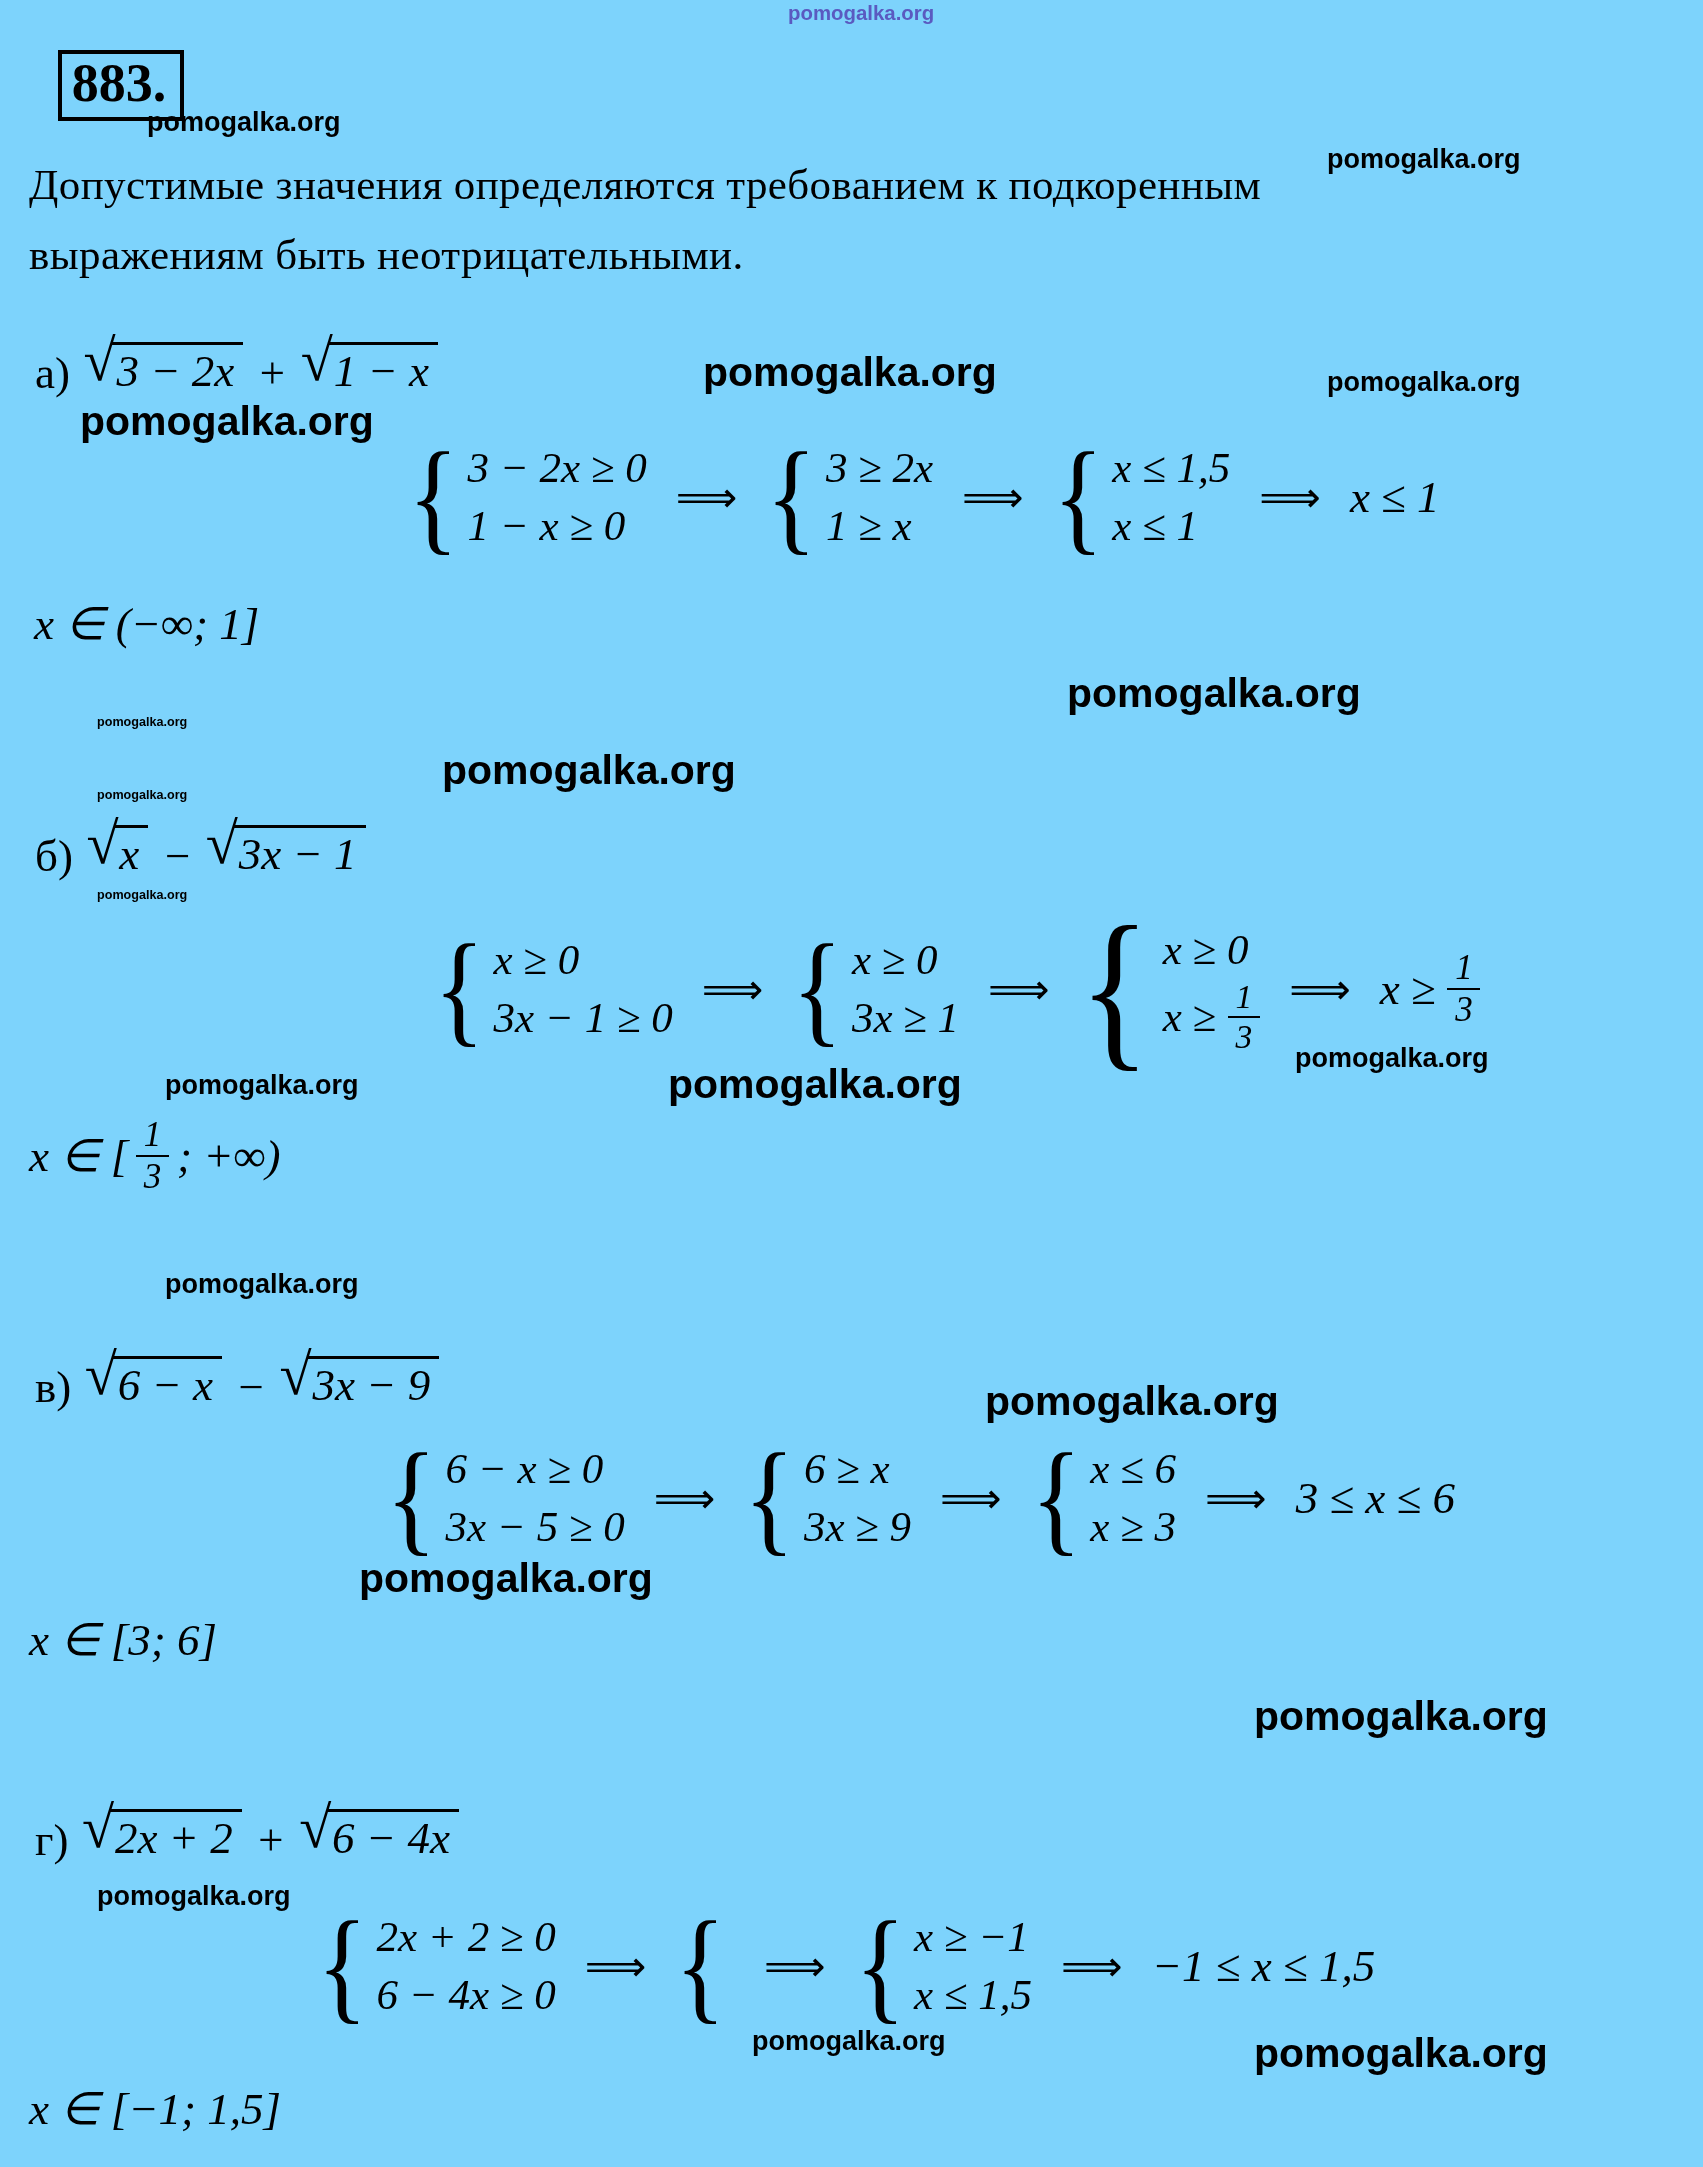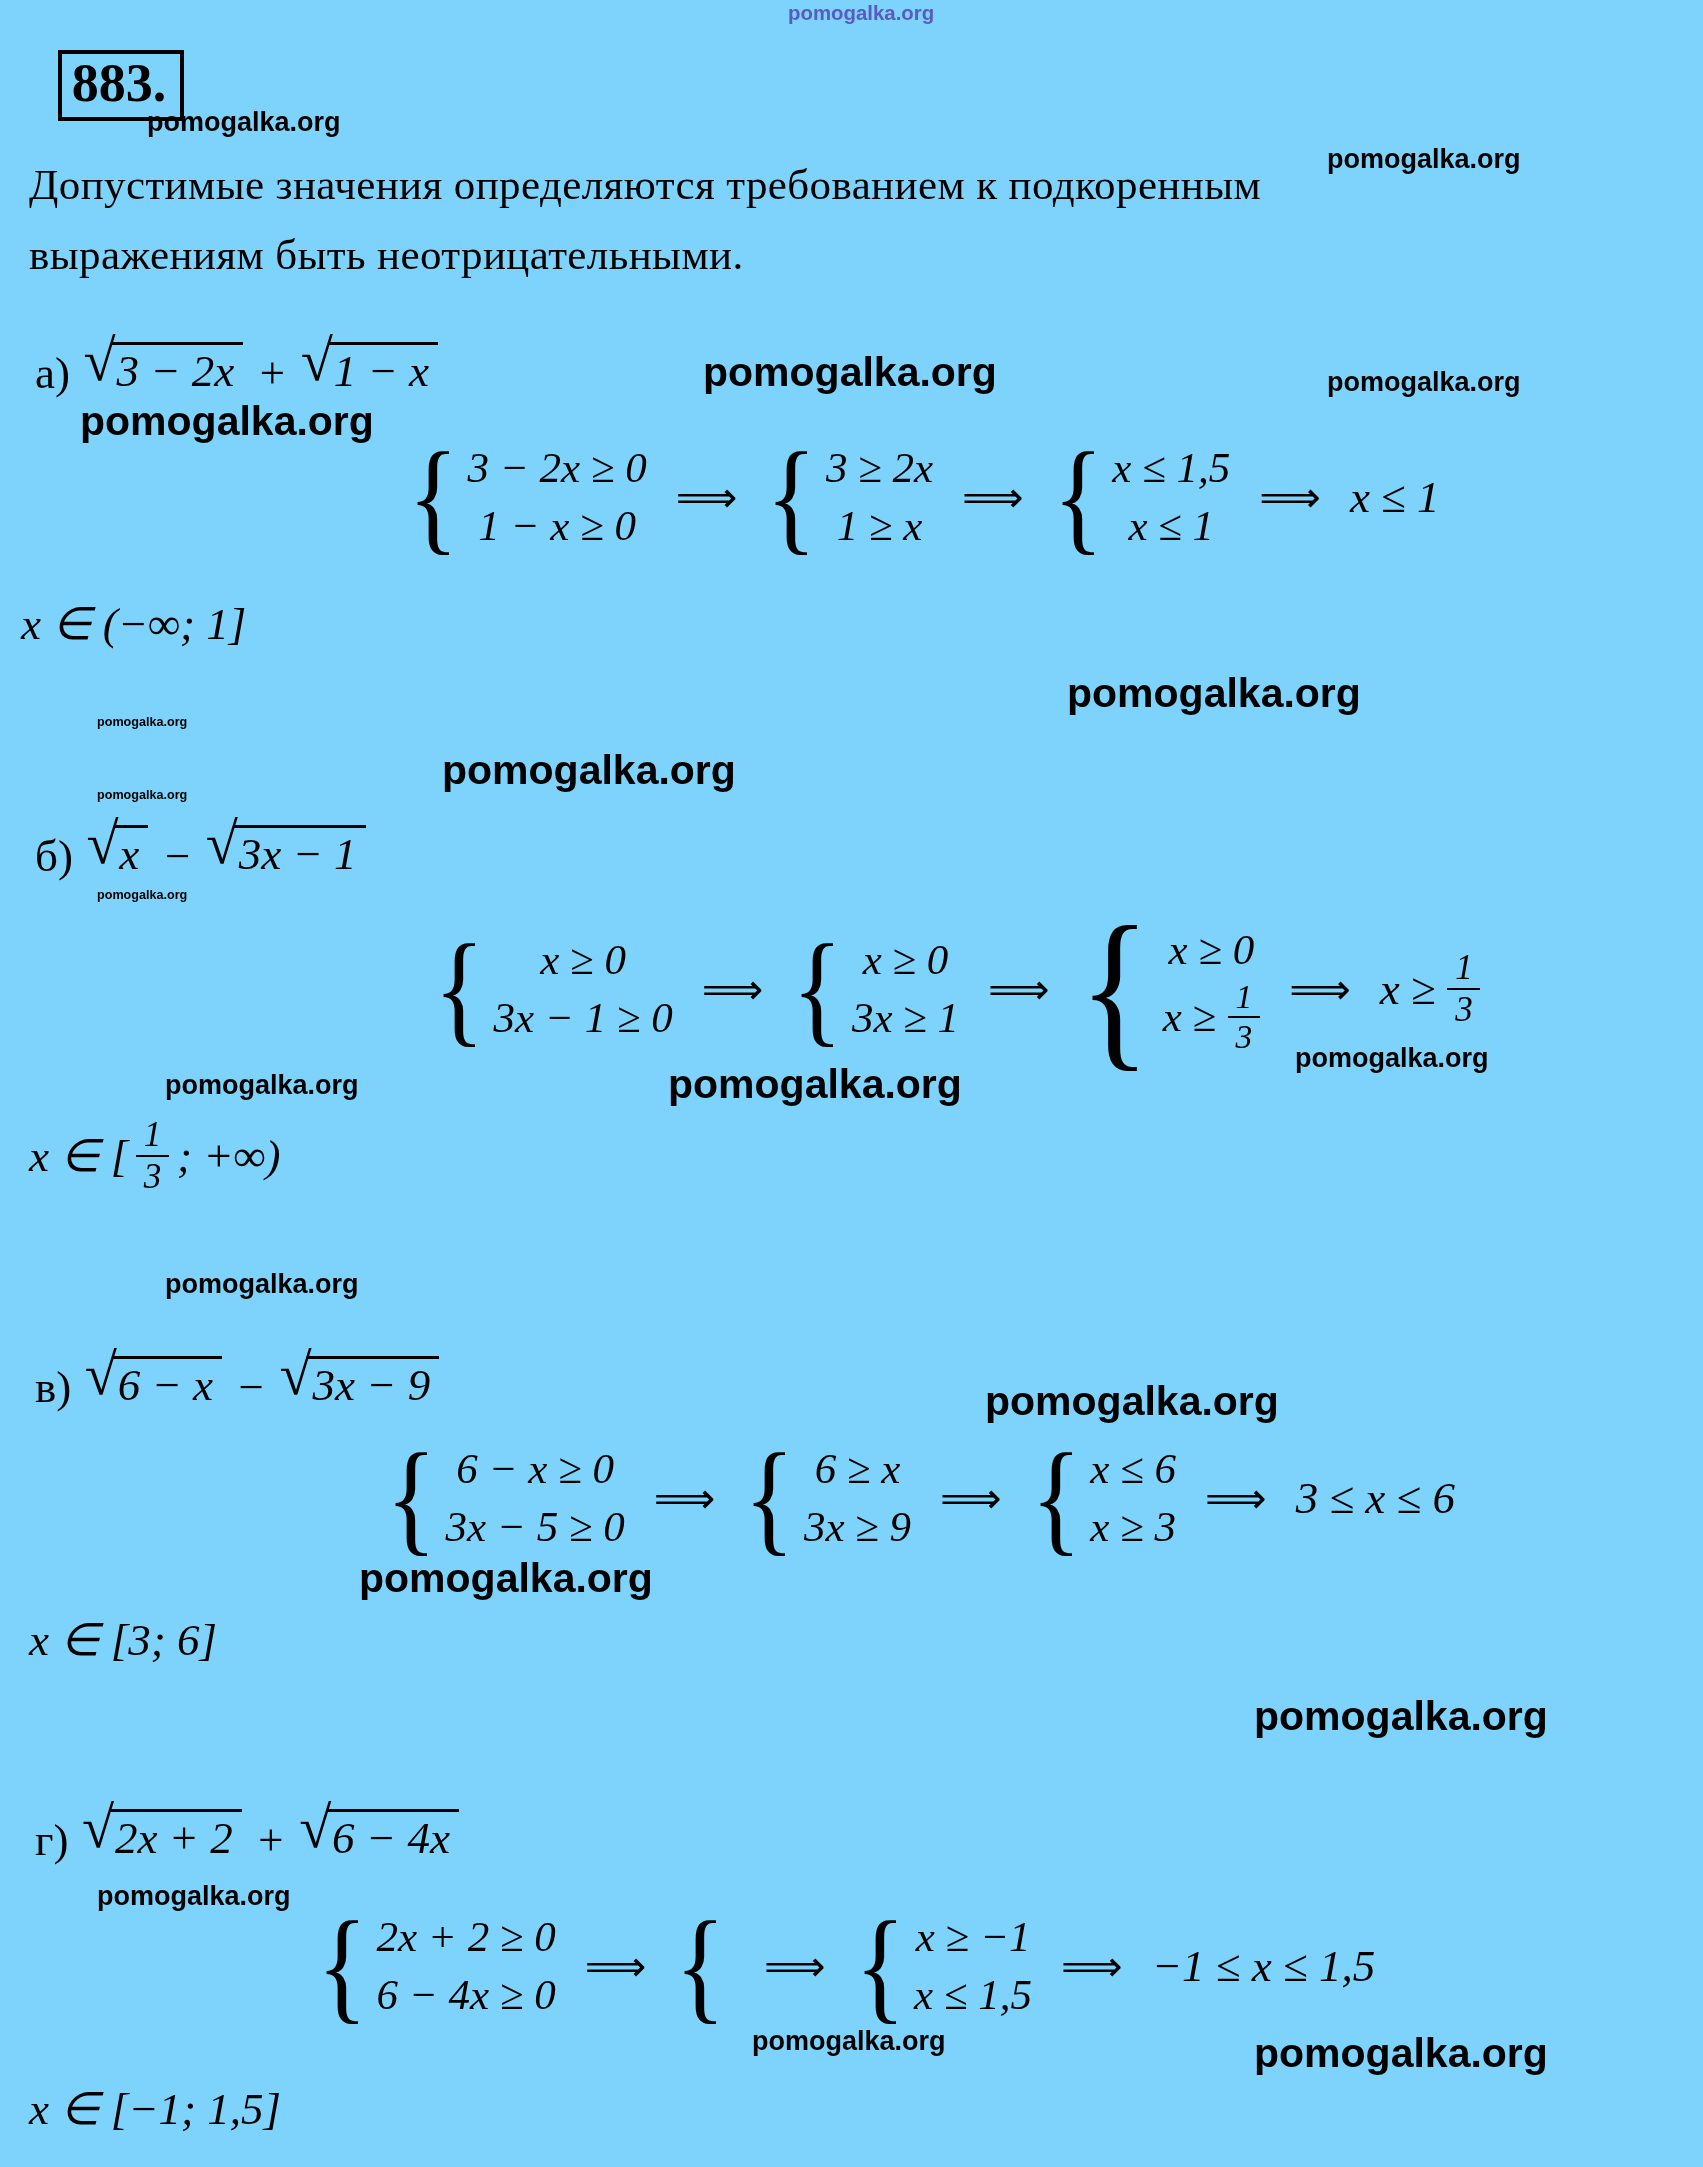--- a/index.html
+++ b/index.html
@@ -24,21 +24,21 @@
   .op{margin-top:5.8px;}
   .sqrt{display:inline-flex;align-items:flex-start;}
   .rsign{font-style:normal;font-size:1.3em;line-height:1;position:relative;top:-0.16em;margin-right:-0.08em;}
   .rad{border-top:3.9px solid #000;padding:1.9px 0.2em 0 0.12em;line-height:1.15;}
   
   .sysrow{display:flex;align-items:center;gap:29px;}
   .group{display:flex;align-items:center;}
   .brace{font-style:normal;font-size:124px;line-height:0.85;font-weight:400;
          transform:scaleX(0.85);transform-origin:left center;margin-right:0px;}
   .brace.tall{font-size:175px;}
-  .lines{display:flex;flex-direction:column;align-items:center;font-size:43px;line-height:1.34;}
+  .lines{display:flex;flex-direction:column;font-size:43px;line-height:1.34;}
   .lines .comp{display:inline-flex;align-items:center;gap:11.6px;}
   .arrow{font-style:normal;font-family:"DejaVu Sans",sans-serif;font-size:43px;font-weight:500;}
   .result{font-size:45px;display:inline-flex;align-items:center;gap:11.6px;}
   
   .frac{display:inline-flex;flex-direction:column;align-items:center;font-size:0.78em;line-height:1.08;}
   .frac .num{border-bottom:2.9px solid #000;padding:0 7.8px 1px;}
   .frac .den{padding-top:1px;}
   .domain{display:inline-flex;align-items:center;gap:7.8px;}
 </style>
 </head>
@@ -94,21 +94,21 @@
       <span class="brace">{</span>
       <span class="lines">
         <span>x ≤ 1,5</span>
         <span>x ≤ 1</span>
       </span>
     </span>
     <span class="arrow">⟹</span>
     <span class="result">x ≤ 1</span>
   </div>
 
-  <div class="abs math" style="left:21px;top:597px;">x ∈ (−∞; 1]</div>
+  <div class="abs math" style="left:34px;top:597px;">x ∈ (−∞; 1]</div>
 
   <div class="abs wm wm-big" style="left:1067px;top:670px;">pomogalka.org</div>
   <div class="abs wm wm-tiny" style="left:97px;top:715px;">pomogalka.org</div>
   <div class="abs wm wm-tiny" style="left:97px;top:788px;">pomogalka.org</div>
   <div class="abs wm wm-big" style="left:442px;top:747px;">pomogalka.org</div>
 
   <div class="abs math exprrow" style="left:35px;top:813px;">
     <span class="seclabel">б)</span>
     <span class="sqrt">
       <span class="rsign">√</span>

